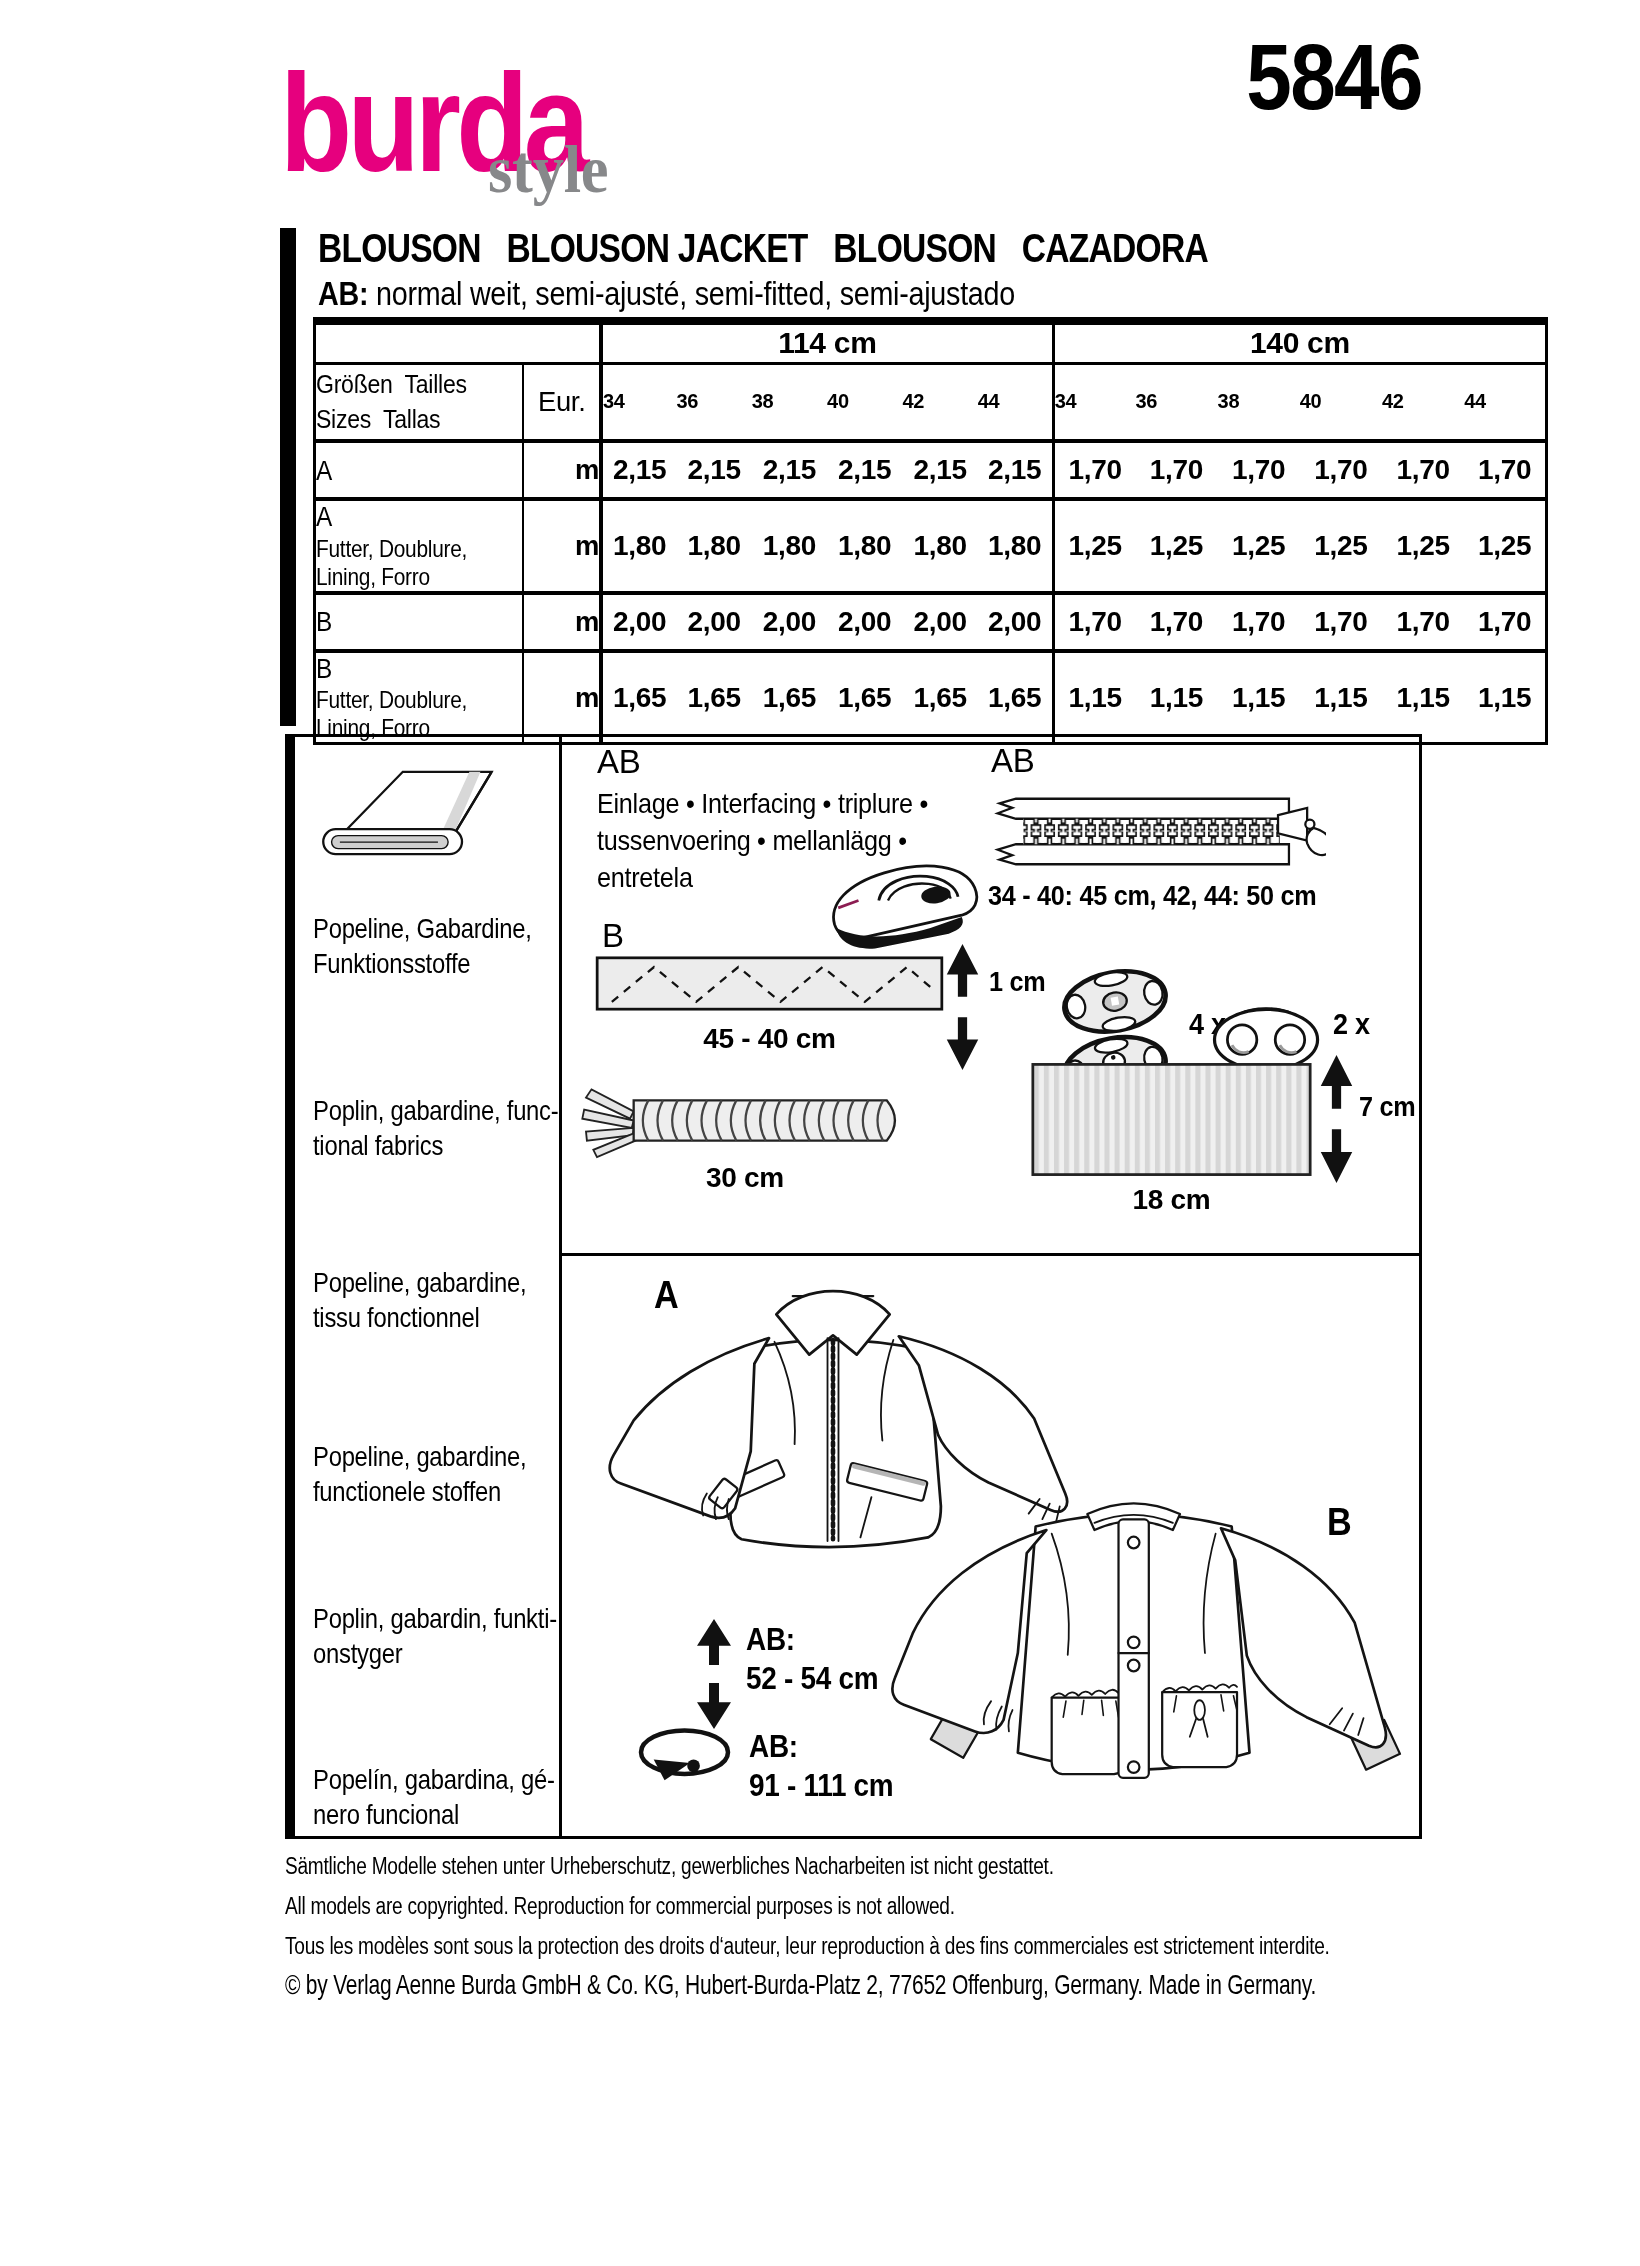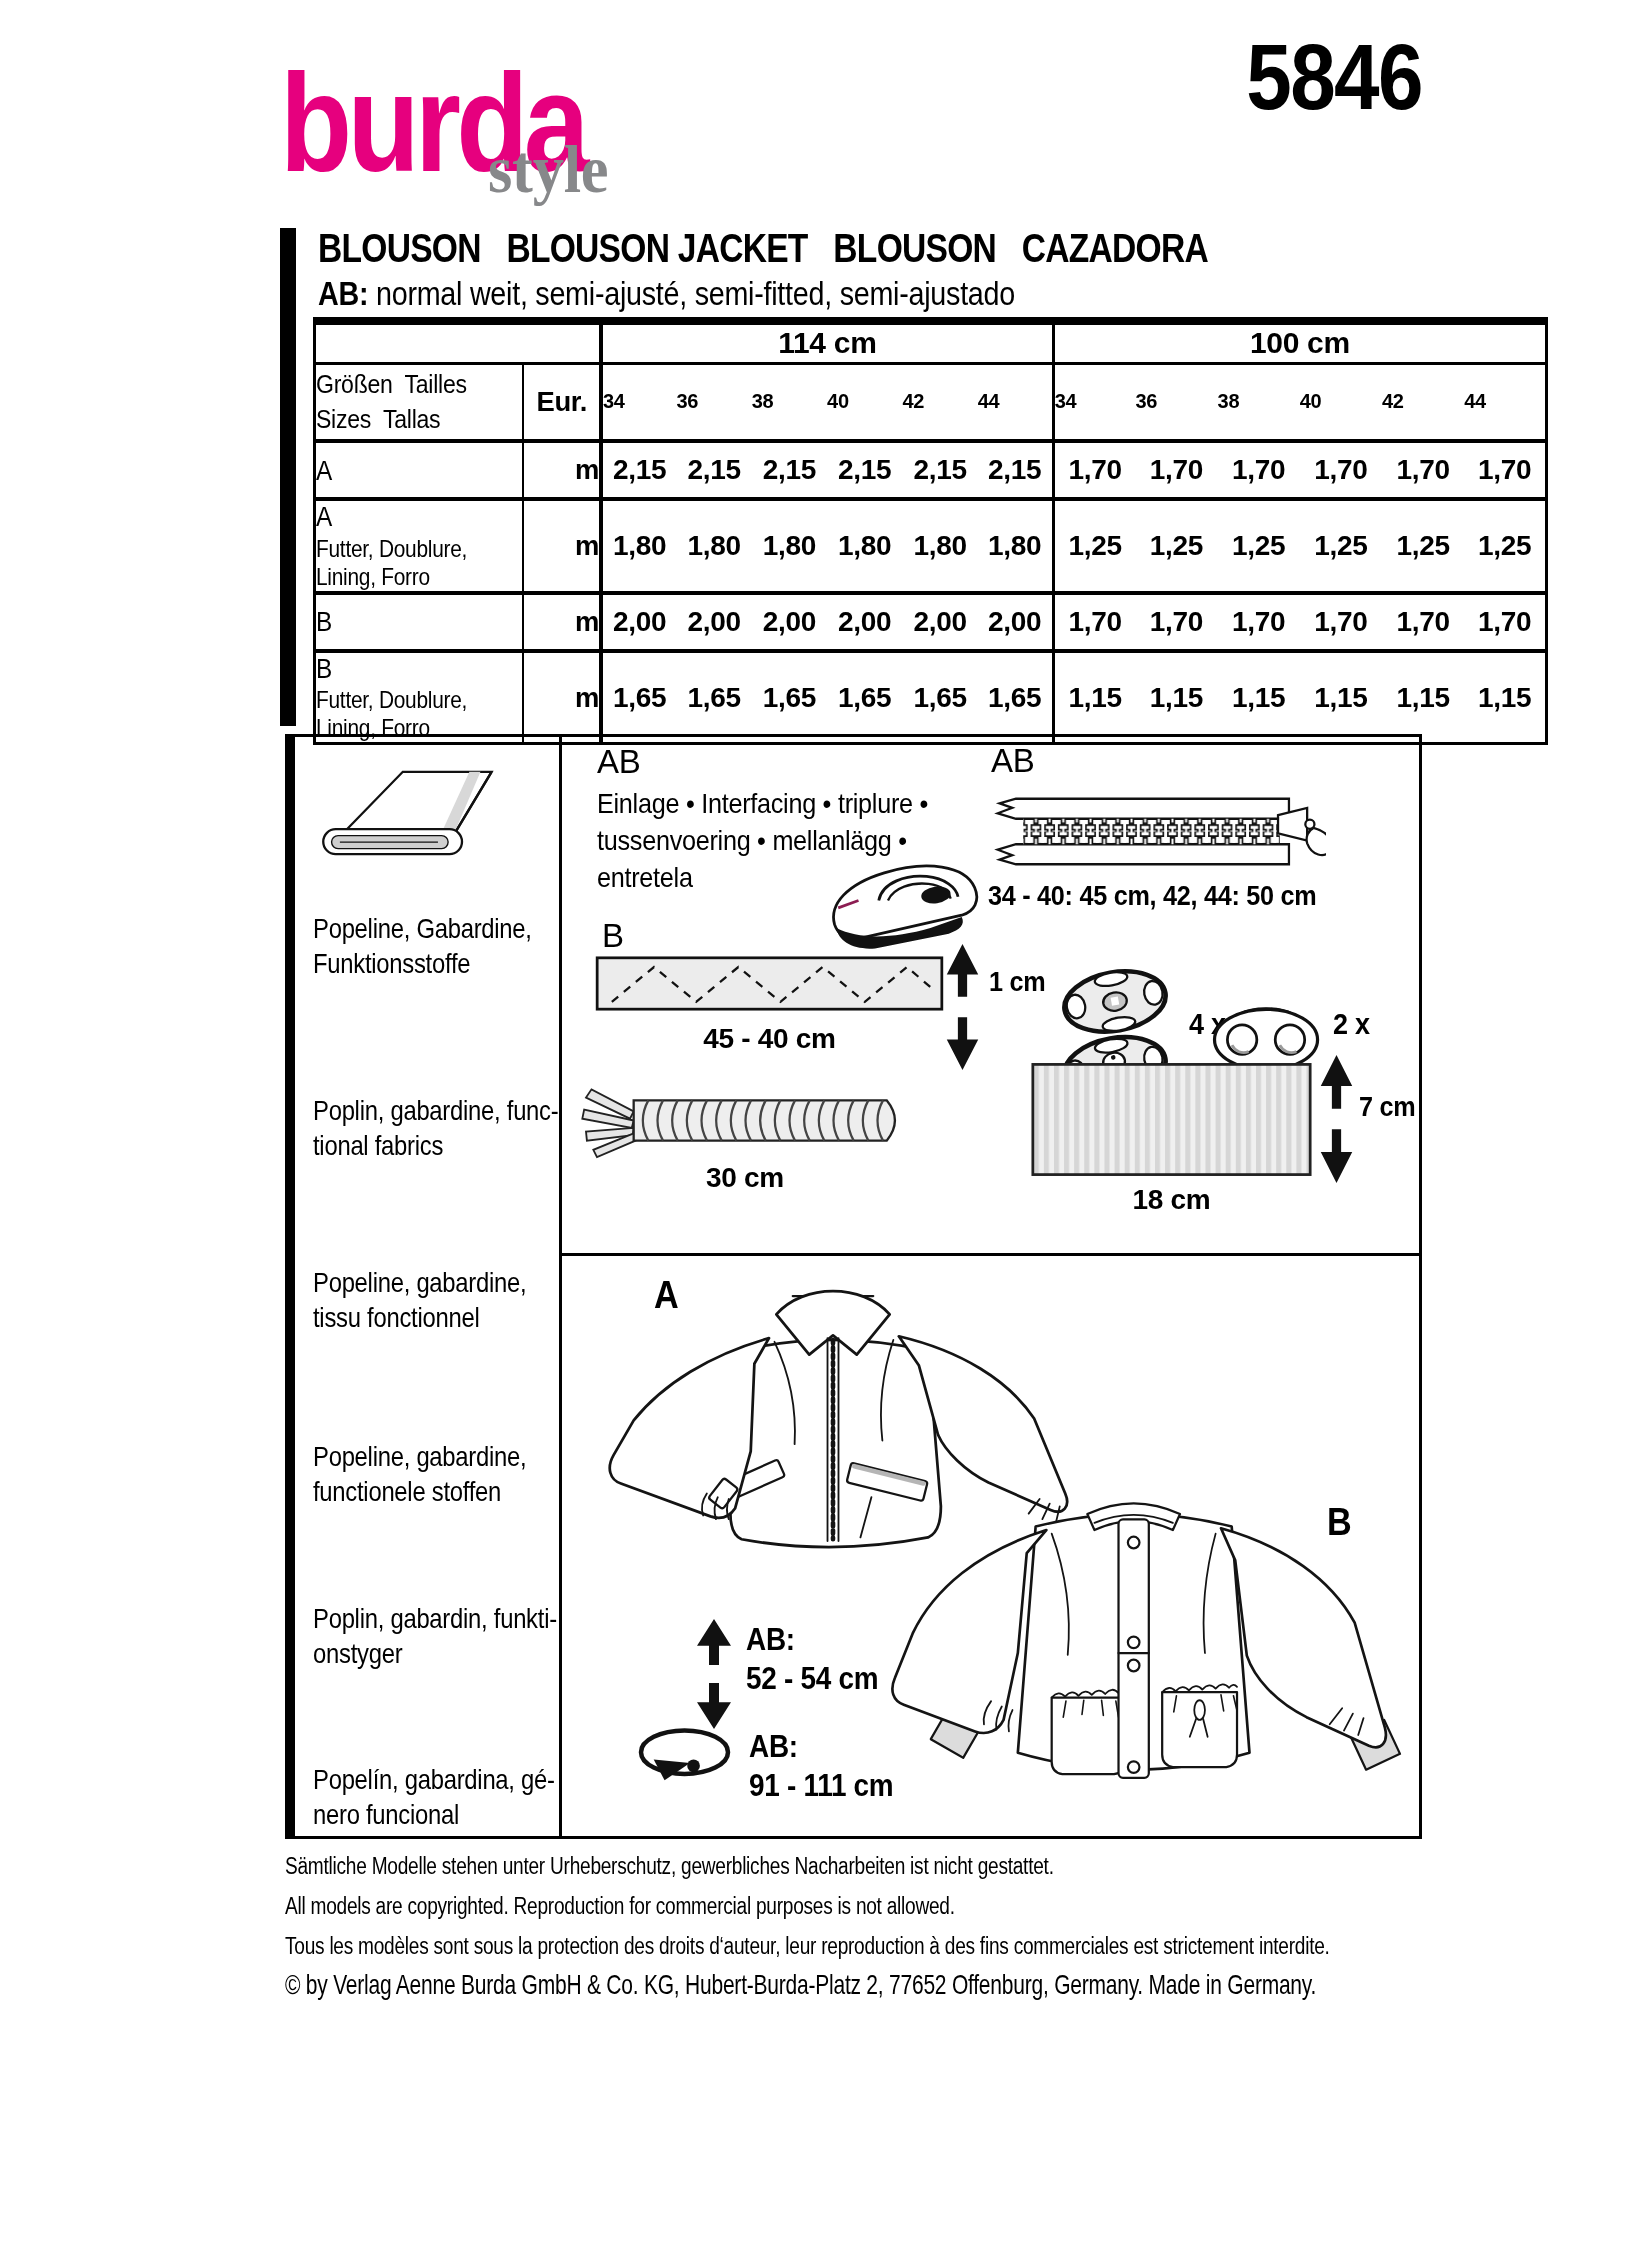--- a/index.html
+++ b/index.html
@@ -27,21 +27,21 @@
   table.size-table td{padding:0;vertical-align:middle;}
   tr.r1 td{border-bottom:3.7px solid #000;}
   tr.r2 td{border-bottom:4.6px solid #000;}
   tr.dr td{border-bottom:4.6px solid #000;}
   tr.dr:last-child td{border-bottom:none;}
   .bl3{border-left:2.7px solid #000;}
   .bl5{border-left:4.6px solid #000;}
   .bl4{border-left:3.7px solid #000;}
   .c-group{text-align:center;font-weight:700;font-size:30px;}
   .c-sizelabel{padding-left:9.1px;font-weight:400;font-size:26.5px;line-height:35px;}
-  .c-eur{text-align:center;font-weight:700;font-size:27.4px;}
+  .c-eur{text-align:center;font-weight:400;font-size:27.4px;}
   .c-size{font-weight:700;font-size:20px;}
   .c-label{padding-left:9.1px;font-size:28px;line-height:31px;}
   .c-label .sub{display:block;font-size:24px;line-height:28px;margin-top:2.7px;}
   .c-unit{text-align:right;padding-right:7.3px;font-weight:700;font-size:27.4px;}
   .c-val{text-align:center;font-weight:700;font-size:28px;}
   
   .bottom-box{left:285px;top:734px;width:1137px;height:1105px;border:3.7px solid #000;
         border-left:10px solid #000;box-sizing:border-box;}
   .div-v{position:absolute;left:264px;top:0;bottom:0;width:2.7px;background:#000;}
   .div-h{position:absolute;left:264px;right:0;top:516px;height:2.7px;background:#000;}
@@ -84,21 +84,21 @@
         <col style="width:72px">
         <col style="width:72px">
         <col style="width:72px">
         <col style="width:72px">
         <col style="width:72px">
     </colgroup>
     <tbody>
         <tr class="r1" style="height:42px">
       <td colspan="2"></td>
       <td colspan="6" class="c-group bl5">114 cm</td>
-      <td colspan="6" class="c-group bl4">100 cm</td>
+      <td colspan="6" class="c-group bl4">140 cm</td>
     </tr>
     <tr class="r2" style="height:78px">
       <td class="c-sizelabel"><span class="sq">Größen  Tailles
 Sizes  Tallas</span></td>
       <td class="c-eur bl3">Eur.</td>
       <td class="c-size bl5">34</td>
       <td class="c-size">36</td>
       <td class="c-size">38</td>
       <td class="c-size">40</td>
       <td class="c-size">42</td>

